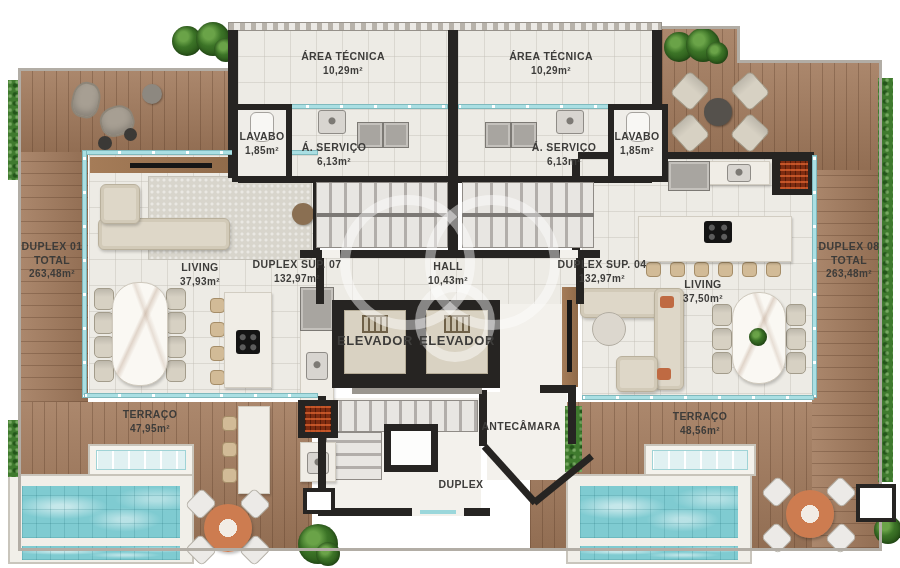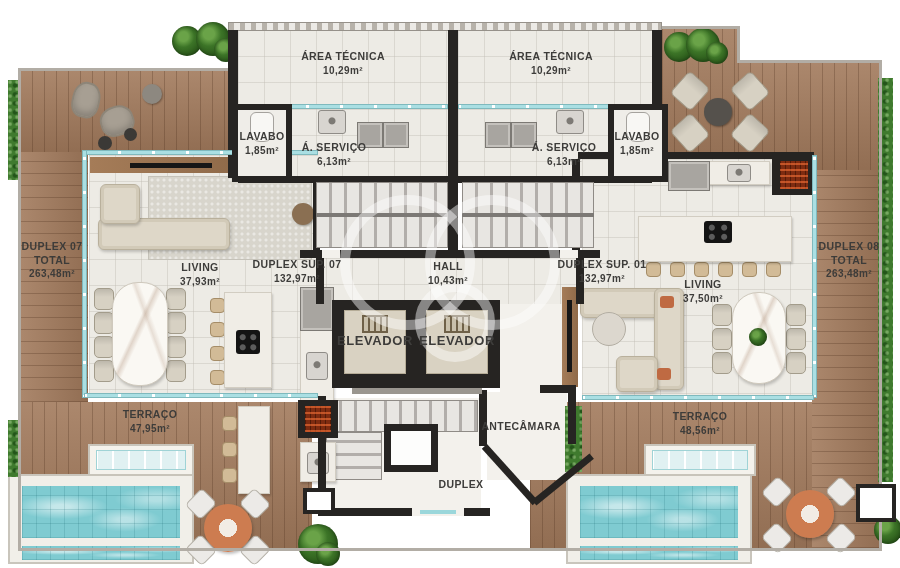--- a/index.html
+++ b/index.html
@@ -312,21 +312,21 @@
   </div>
   <div class="label" style="left:334px;top:141px">
     <span>Á. SERVIÇO</span><br>
     <span class="sub">6,13m²</span>
   </div>
   <div class="label" style="left:564px;top:141px">
     <span>Á. SERVIÇO</span><br>
     <span class="sub">6,13m²</span>
   </div>
   <div class="label" style="left:52px;top:240px">
-    <span>DUPLEX 07</span><br>
+    <span>DUPLEX 01</span><br>
     <span>TOTAL</span><br>
     <span class="sub">263,48m²</span>
   </div>
   <div class="label" style="left:849px;top:240px">
     <span>DUPLEX 08</span><br>
     <span>TOTAL</span><br>
     <span class="sub">263,48m²</span>
   </div>
   <div class="label" style="left:200px;top:261px">
     <span>LIVING</span><br>
@@ -340,21 +340,21 @@
     <span>HALL</span><br>
     <span class="sub">10,43m²</span>
   </div>
   <div class="label sm" style="left:375px;top:333px">
     <span>ELEVADOR</span>
   </div>
   <div class="label sm" style="left:457px;top:333px">
     <span>ELEVADOR</span>
   </div>
   <div class="label" style="left:602px;top:258px">
-    <span>DUPLEX SUP. 01</span><br>
+    <span>DUPLEX SUP. 04</span><br>
     <span class="sub">132,97m²</span>
   </div>
   <div class="label" style="left:703px;top:278px">
     <span>LIVING</span><br>
     <span class="sub">37,50m²</span>
   </div>
   <div class="label" style="left:150px;top:408px">
     <span>TERRAÇO</span><br>
     <span class="sub">47,95m²</span>
   </div>

